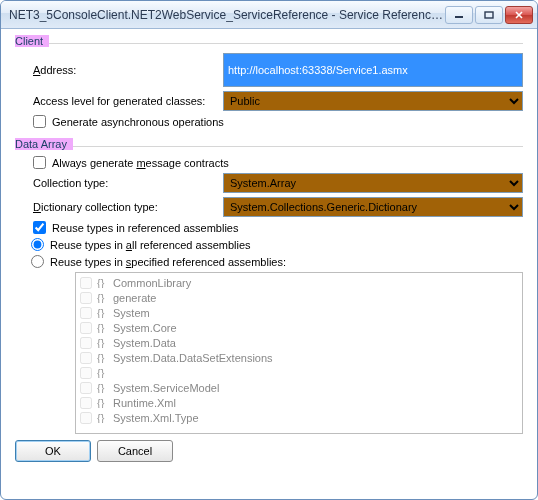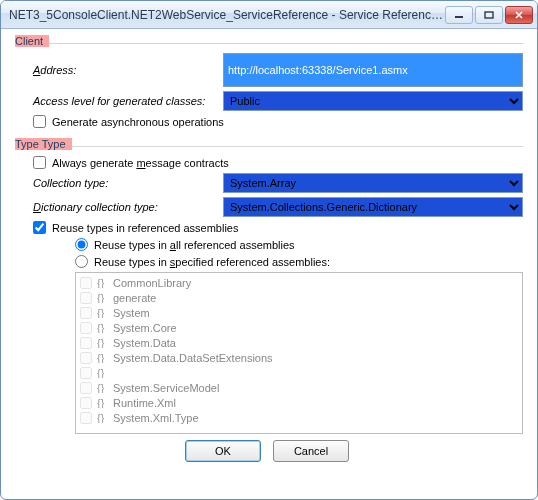--- a/index.html
+++ b/index.html
@@ -53,63 +53,63 @@
   .group-header::after {
     content: "";
     position: absolute;
     left: 0;
     right: 0;
     top: 8px;
     border-top: 1px solid #d6d6d6;
     z-index: -1;
   }
   .group-header span {
-    background: #fca5a5;
+    background: #f0abfc;
     padding-right: 6px;
     position: relative;
     z-index: 1;
     color: #1b3f66;
   }
   .row {
     display: flex;
     align-items: center;
     margin: 4px 0 4px 18px;
   }
-  .row .lbl { width: 190px; color: #000; font-style: italic; }
+  .row .lbl { width: 190px; color: #000; }
   .row .ctrl { flex: 1; }
   input[type=text] {
     width: 100%;
     border: 1px solid #7f9db9;
     height: 34px;
     padding: 2px 4px;
     font-family: inherit;
     font-size: 11px;
   }
   .address-sel {
     background: #3390ff;
     color: #fff;
   }
   select {
     width: 100%;
     border: 1px solid #7f9db9;
     height: 20px;
     font-family: inherit;
     font-size: 11px;
-    background: #1d4ed8;
+    background: #a16207;
     padding-left: 2px;
   }
   .chkrow {
     display: flex;
     align-items: center;
     margin: 4px 0 4px 18px;
   }
   .chkrow input[type=checkbox], .chkrow input[type=radio] {
     margin: 0 6px 0 0;
   }
-  .subindent { margin-left: 60px; }
+  .subindent { margin-left: 16px; }
   .asmlist {
     margin: 4px 0 0 60px;
     border: 1px solid #bdbdbd;
     height: 162px;
     overflow: auto;
     padding: 2px 4px;
   }
   .asmrow {
     display: flex;
     align-items: center;
@@ -123,22 +123,22 @@
   }
   .asmrow .nsicon {
     width: 14px;
     display: inline-flex;
     justify-content: center;
     margin-right: 3px;
     color: #888;
   }
   .footer {
     display: flex;
-    justify-content: center;
-    gap: 12px;
+    justify-content: flex-start;
+    gap: 6px;
     padding: 6px 4px 0 0;
   }
   .btn {
     min-width: 76px;
     height: 22px;
     border: 1px solid #8a8a8a;
     border-radius: 3px;
     background: linear-gradient(to bottom, #fdfdfd, #e6e6e6);
     font-family: inherit;
     font-size: 11px;
@@ -191,21 +191,21 @@
     </div>
   </div>
 
   <div class="chkrow">
     <input type="checkbox" style="">
     <span>Generate asynchronous operations</span>
   </div>
 
   <div style="height:6px"></div>
 
-  <div class="group-header"><span>Type Type</span></div>
+  <div class="group-header"><span>Data Array</span></div>
 
   <div class="chkrow">
     <input type="checkbox" style="">
     <span><span>Always generate </span><span class="u">m</span><span>essage contracts</span></span>
   </div>
 
   <div class="row">
     <div class="lbl">Collection type:</div>
     <div class="ctrl">
       <select>

